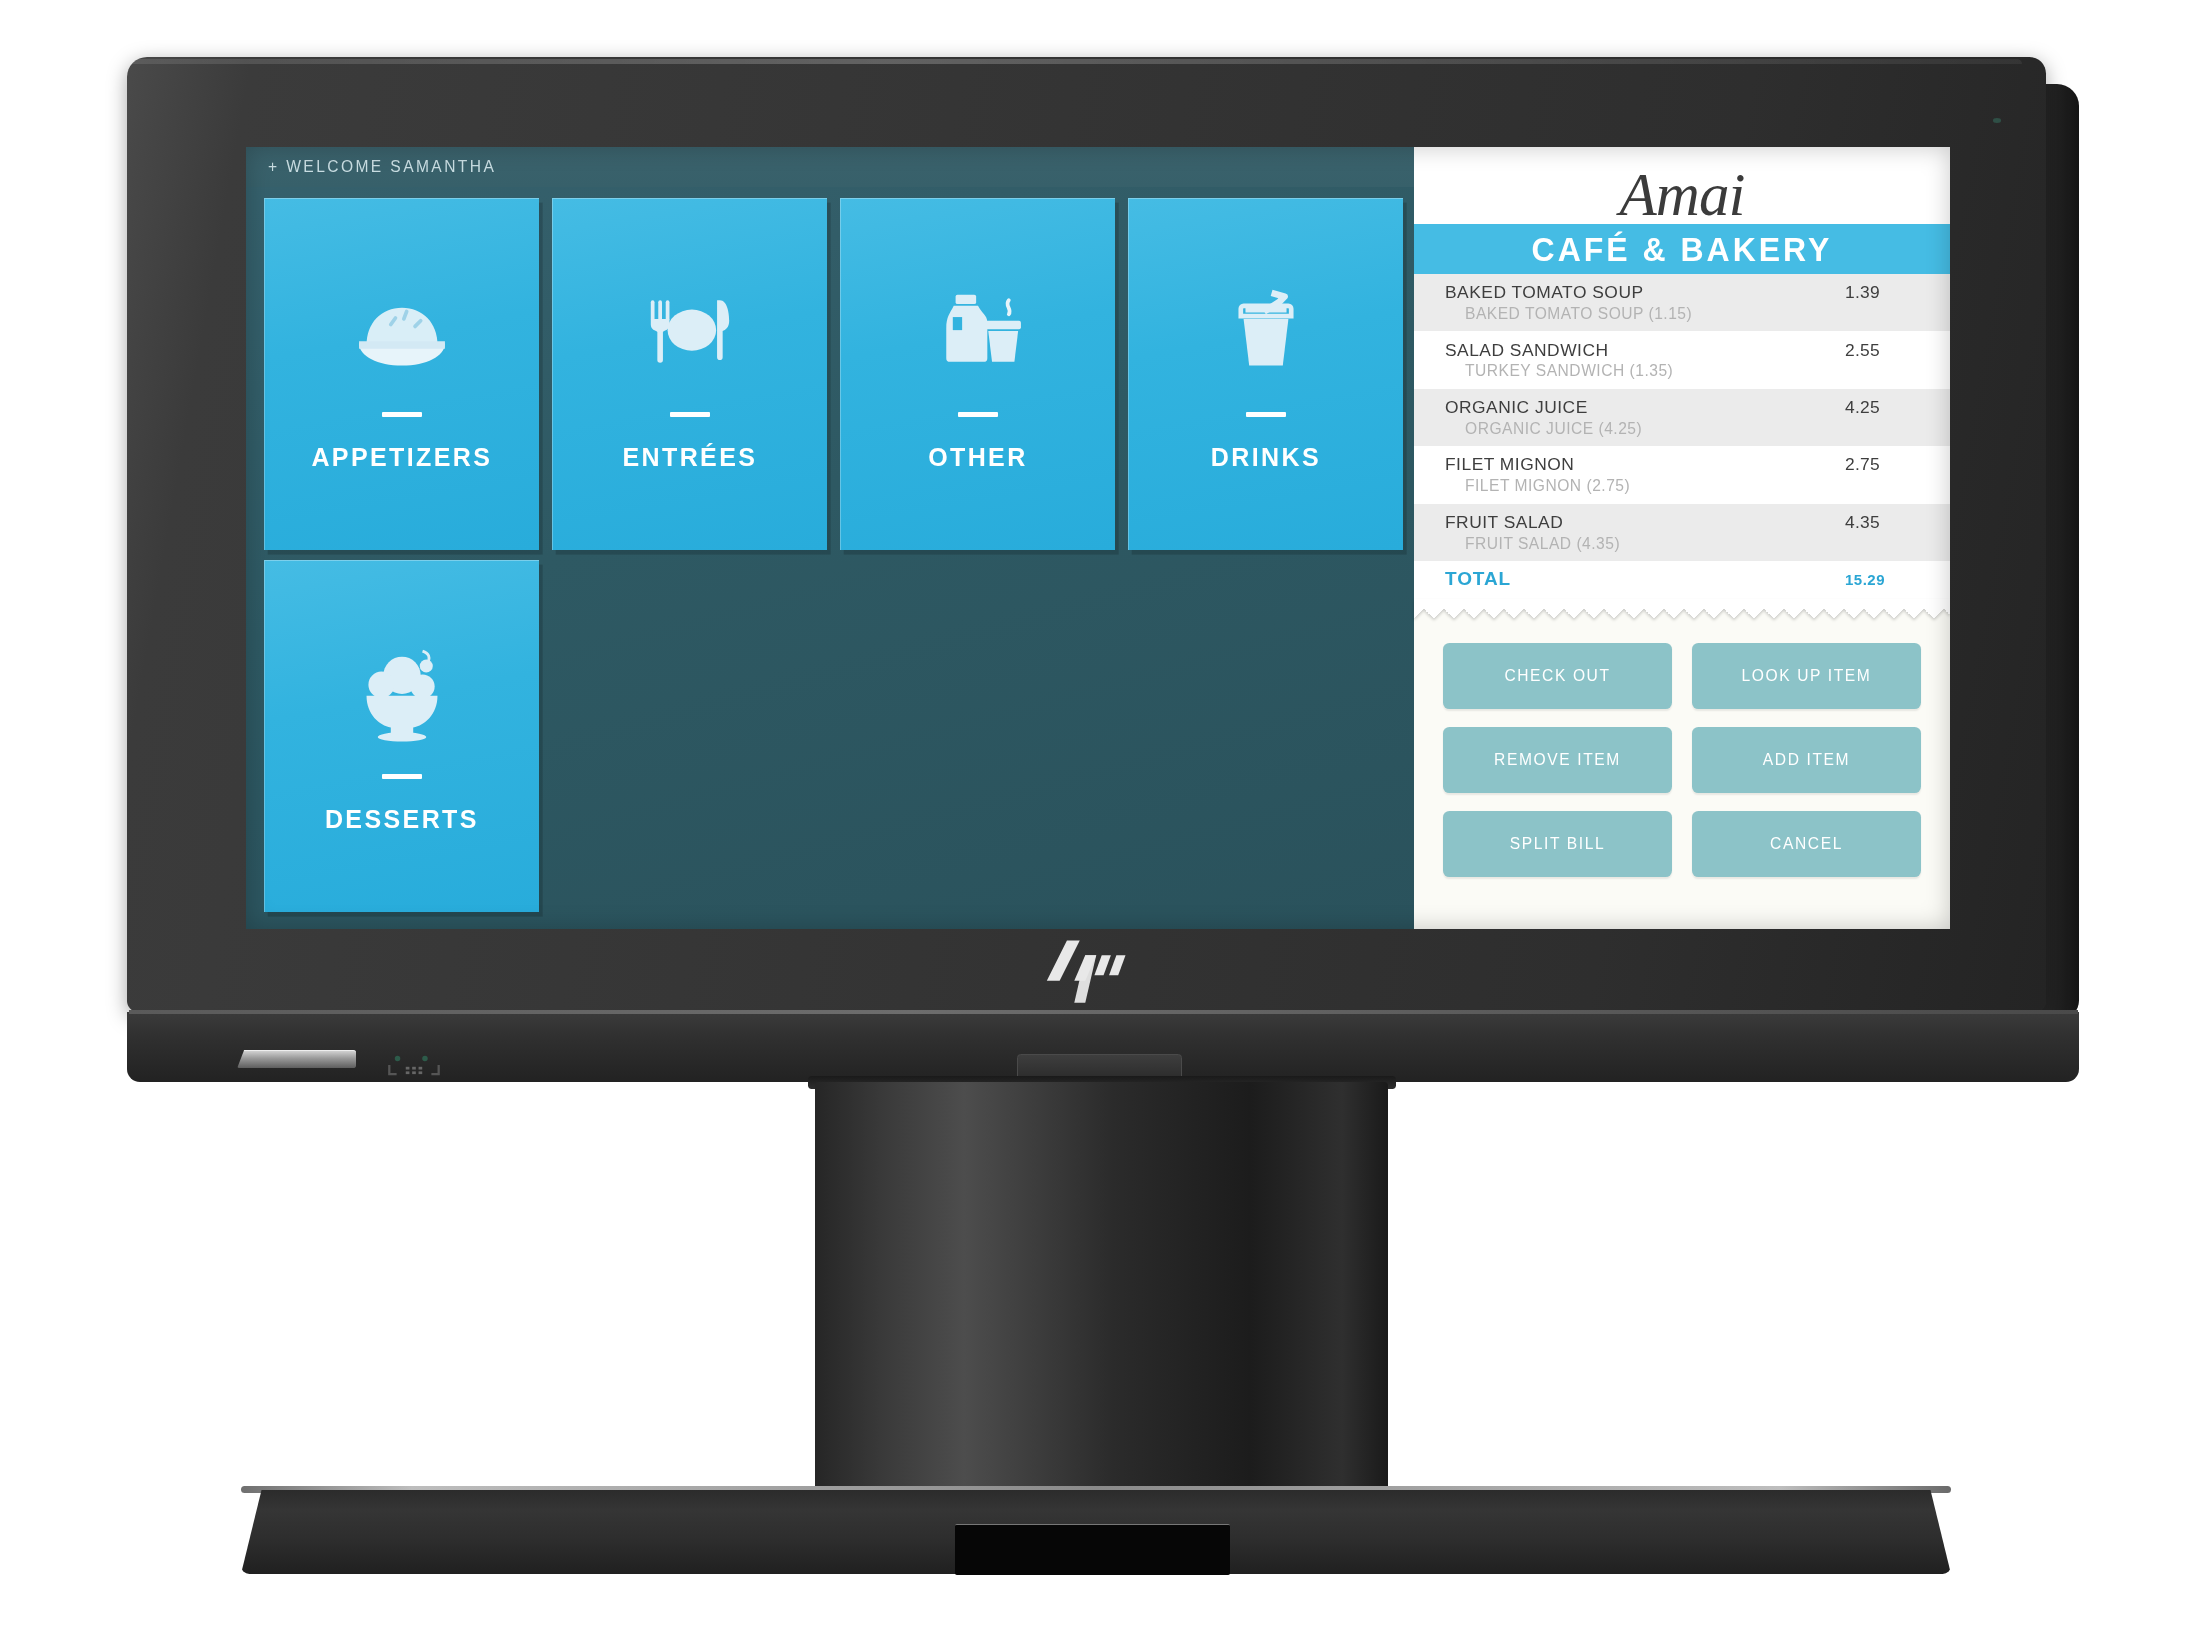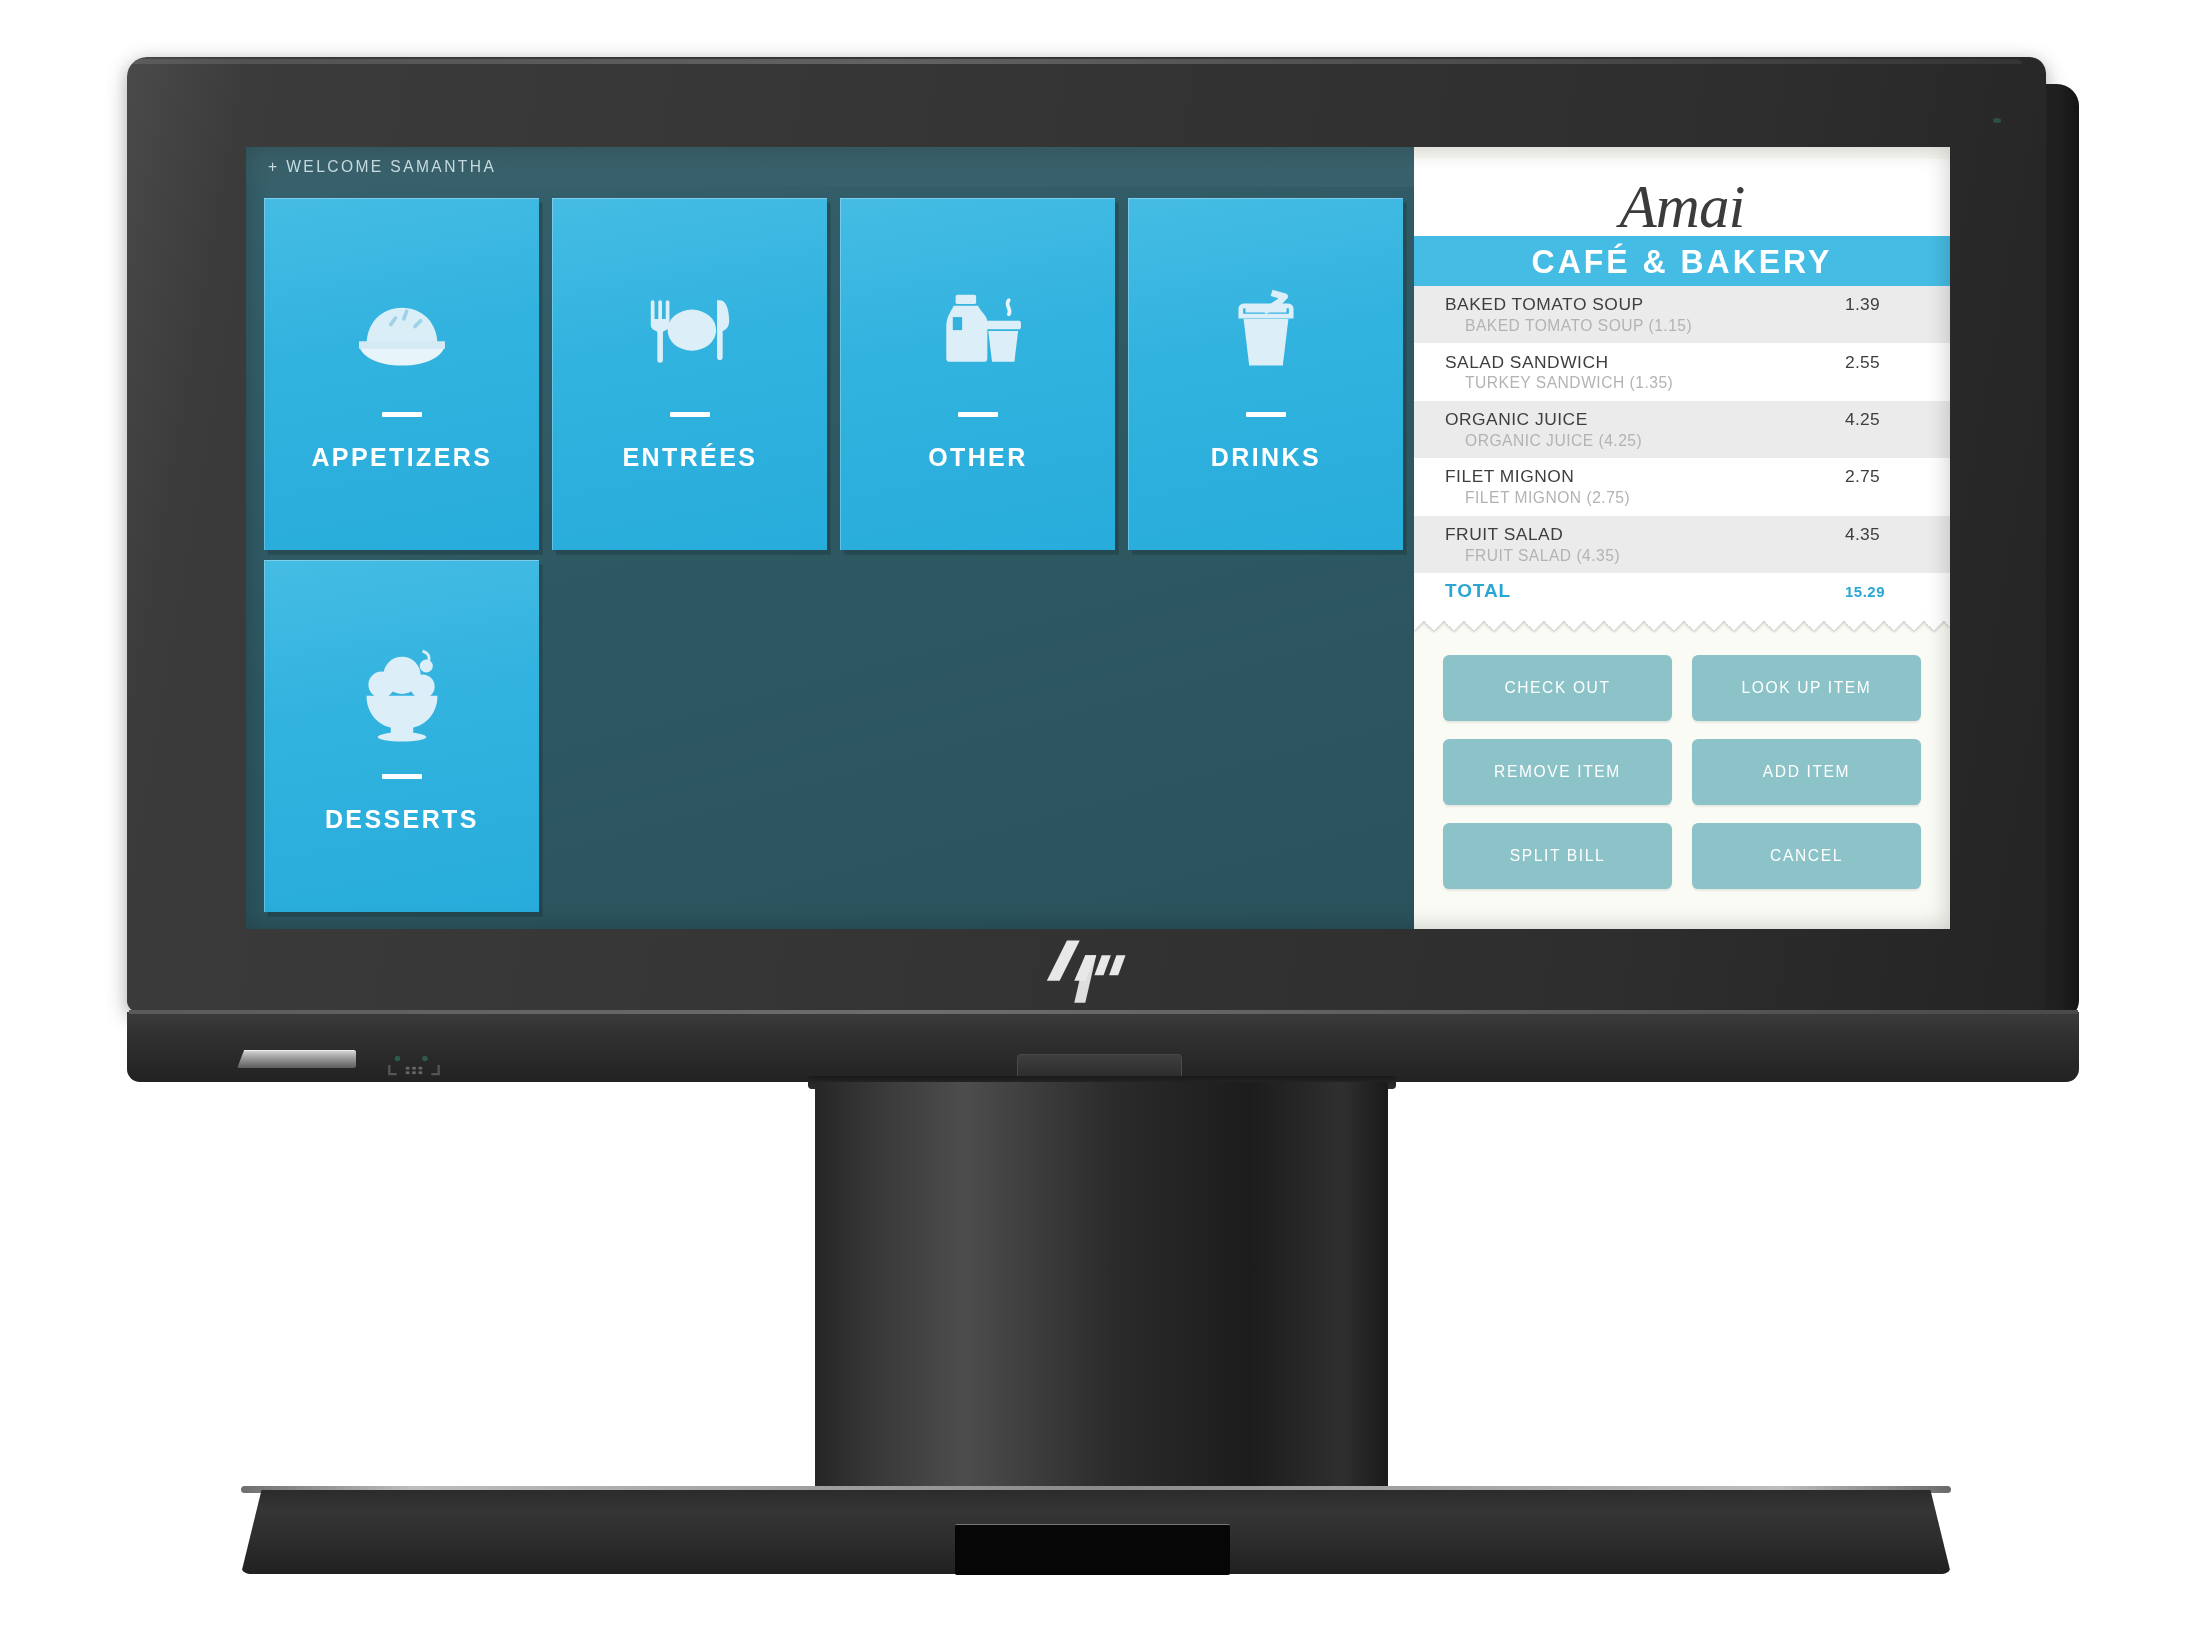--- a/index.html
+++ b/index.html
@@ -165,21 +165,20 @@
   .pos-right {
     position: relative;
     width: 536px; height: 100%;
     background: #fbfbf6;
     display: flex; flex-direction: column;
   }
   .brand-script-wrap {
     height: 77px; background: #ffffff;
     display: flex; align-items: center; justify-content: center;
     padding-top: 17px;
-    margin-top: 12px;
   }
   .brand-script {
     font-family: "Liberation Serif", serif;
     font-style: italic;
     font-size: 61px;
     color: #3b3b3b;
     letter-spacing: -0.9px;
     line-height: 1;
   }
   .brand-band {

